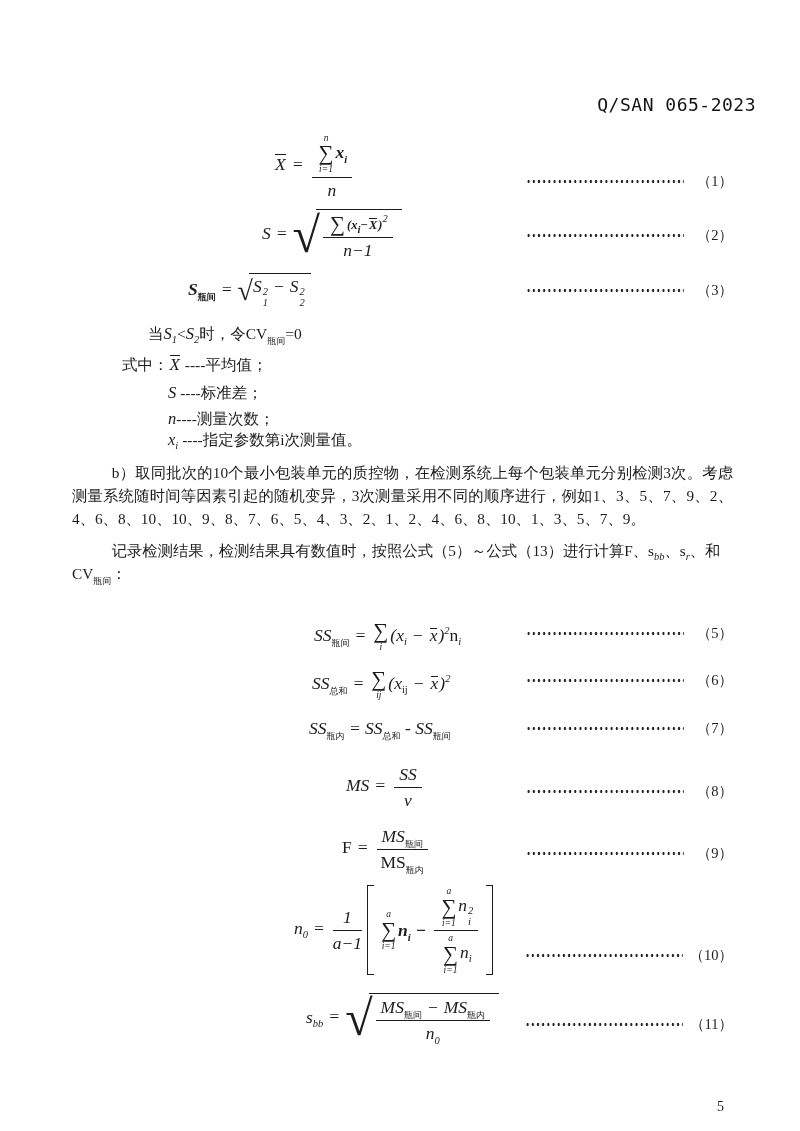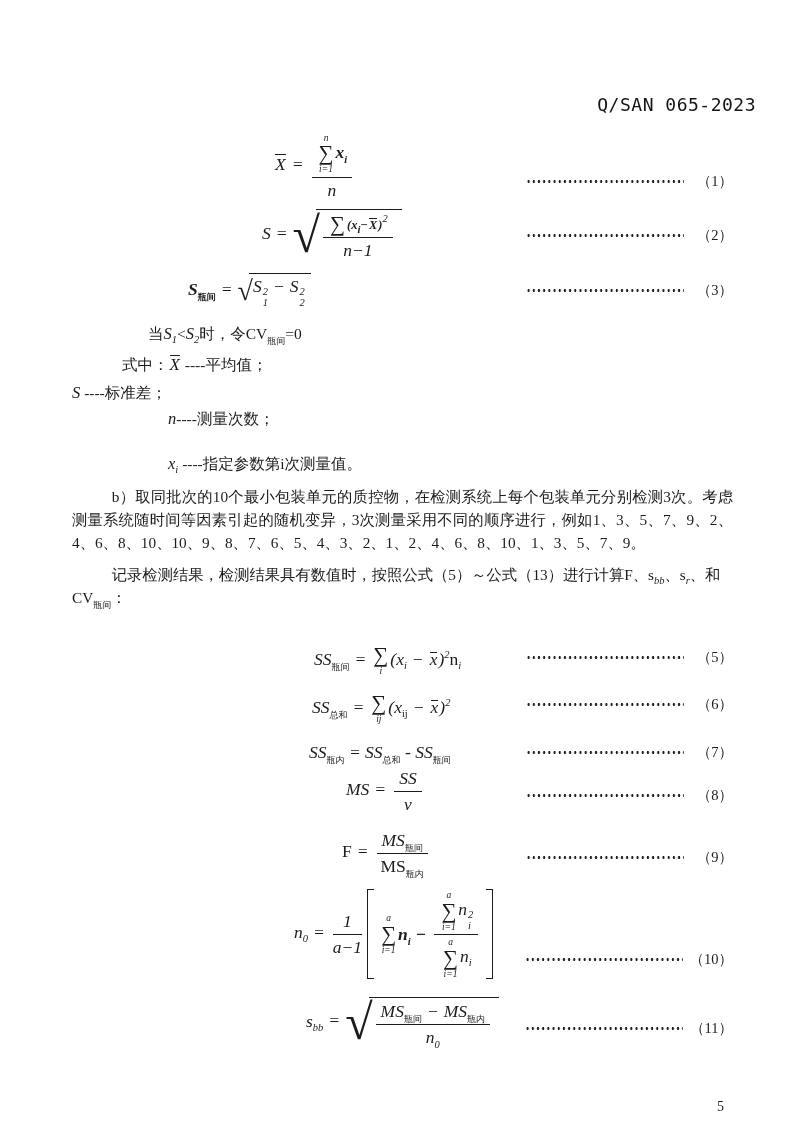--- a/index.html
+++ b/index.html
@@ -105,23 +105,23 @@
       <div class="tail">
           <div class="leader"></div>
           <div class="eqnum">（3）</div>
         </div>
     </div>
 
 
     <div class="note" style="margin-top:16px;margin-left:76px"><span>当</span><span class="it">S</span><sub class="s">1</sub><span>&lt;</span><span class="it">S</span><sub class="s">2</sub><span>时，令CV</span><sub class="cs">瓶间</sub><span>=0</span></div>
 
     <div class="where" style="margin-top:10px;margin-left:50px"><span>式中：</span><span class="it ol" style="font-size:17px">X</span> <span>----</span><span>平均值；</span></div>
-    <div class="where" style="margin-top:7px;"><span class="it">S</span> <span>----</span><span>标准差；</span></div>
+    <div class="where" style="margin-top:7px;margin-left:96px"><span class="it">S</span> <span>----</span><span>标准差；</span></div>
     <div class="where" style="margin-top:5px;margin-left:96px"><span class="it">n</span><span>----</span><span>测量次数；</span></div>
-    <div class="where" style="margin-top:24px;margin-left:96px"><span class="it">x</span><sub class="s">i</sub> <span>----</span><span>指定参数第i次测量值。</span></div>
+    <div class="where" style="margin-top:0;margin-left:96px"><span class="it">x</span><sub class="s">i</sub> <span>----</span><span>指定参数第i次测量值。</span></div>
 
     <div class="para" style="margin-top:11px">b）取同批次的10个最小包装单元的质控物，在检测系统上每个包装单元分别检测3次。考虑测量系统随时间等因素引起的随机变异，3次测量采用不同的顺序进行，例如1、3、5、7、9、2、4、6、8、10、10、9、8、7、6、5、4、3、2、1、2、4、6、8、10、1、3、5、7、9。</div>
 
     <div class="para" style="margin-top:10px;text-align:left"><span>记录检测结果，检测结果具有数值时，按照公式（5）～公式（13）进行计算F、</span><span class="it">s</span><sub class="s">bb</sub><span>、</span><span class="it">s</span><sub class="s">r</sub><span>、和</span><span class="it">CV</span><sub class="cs">瓶间</sub><span>：</span></div>
 
     <div class="eqrow" style="margin-top:36px">
       <div class="math" style="margin-left:242px"><span>SS</span><sub class="cs">瓶间</sub><span class="op">=</span><span class="sum">
             <span class="sg">∑</span>
             <span class="b">i</span>
           </span><span>(</span><span>x</span><sub class="s">i</sub><span class="op">−</span><span class="ol lo">x</span><span>)</span><sup class="e">2</sup><span class="rm">n</span><sub class="s">i</sub></div>
@@ -146,21 +146,21 @@
 
     <div class="eqrow" style="margin-top:18px">
       <div class="math" style="margin-left:237px"><span>SS</span><sub class="cs">瓶内</sub> <span>= SS</span><sub class="cs">总和</sub> <span>- SS</span><sub class="cs">瓶间</sub></div>
       <div class="fill"></div>
       <div class="tail">
           <div class="leader"></div>
           <div class="eqnum">（7）</div>
         </div>
     </div>
 
-    <div class="eqrow" style="margin-top:4px">
+    <div class="eqrow" style="margin-top:24px">
       <div class="math" style="margin-left:274px"><span>MS</span><span class="op">=</span><span class="frac"><span class="num">SS</span><span class="den">ν</span></span></div>
       <div class="fill"></div>
       <div class="tail end">
           <div class="leader"></div>
           <div class="eqnum">（8）</div>
         </div>
     </div>
 
     <div class="eqrow" style="margin-top:14px">
       <div class="math" style="margin-left:270px"><span class="rm">F</span><span class="op">=</span><span class="frac"><span class="num"><span>MS</span><sub class="cs">瓶间</sub></span><span class="den"><span class="rm">MS</span><sub class="cs">瓶内</sub></span></span></div>

